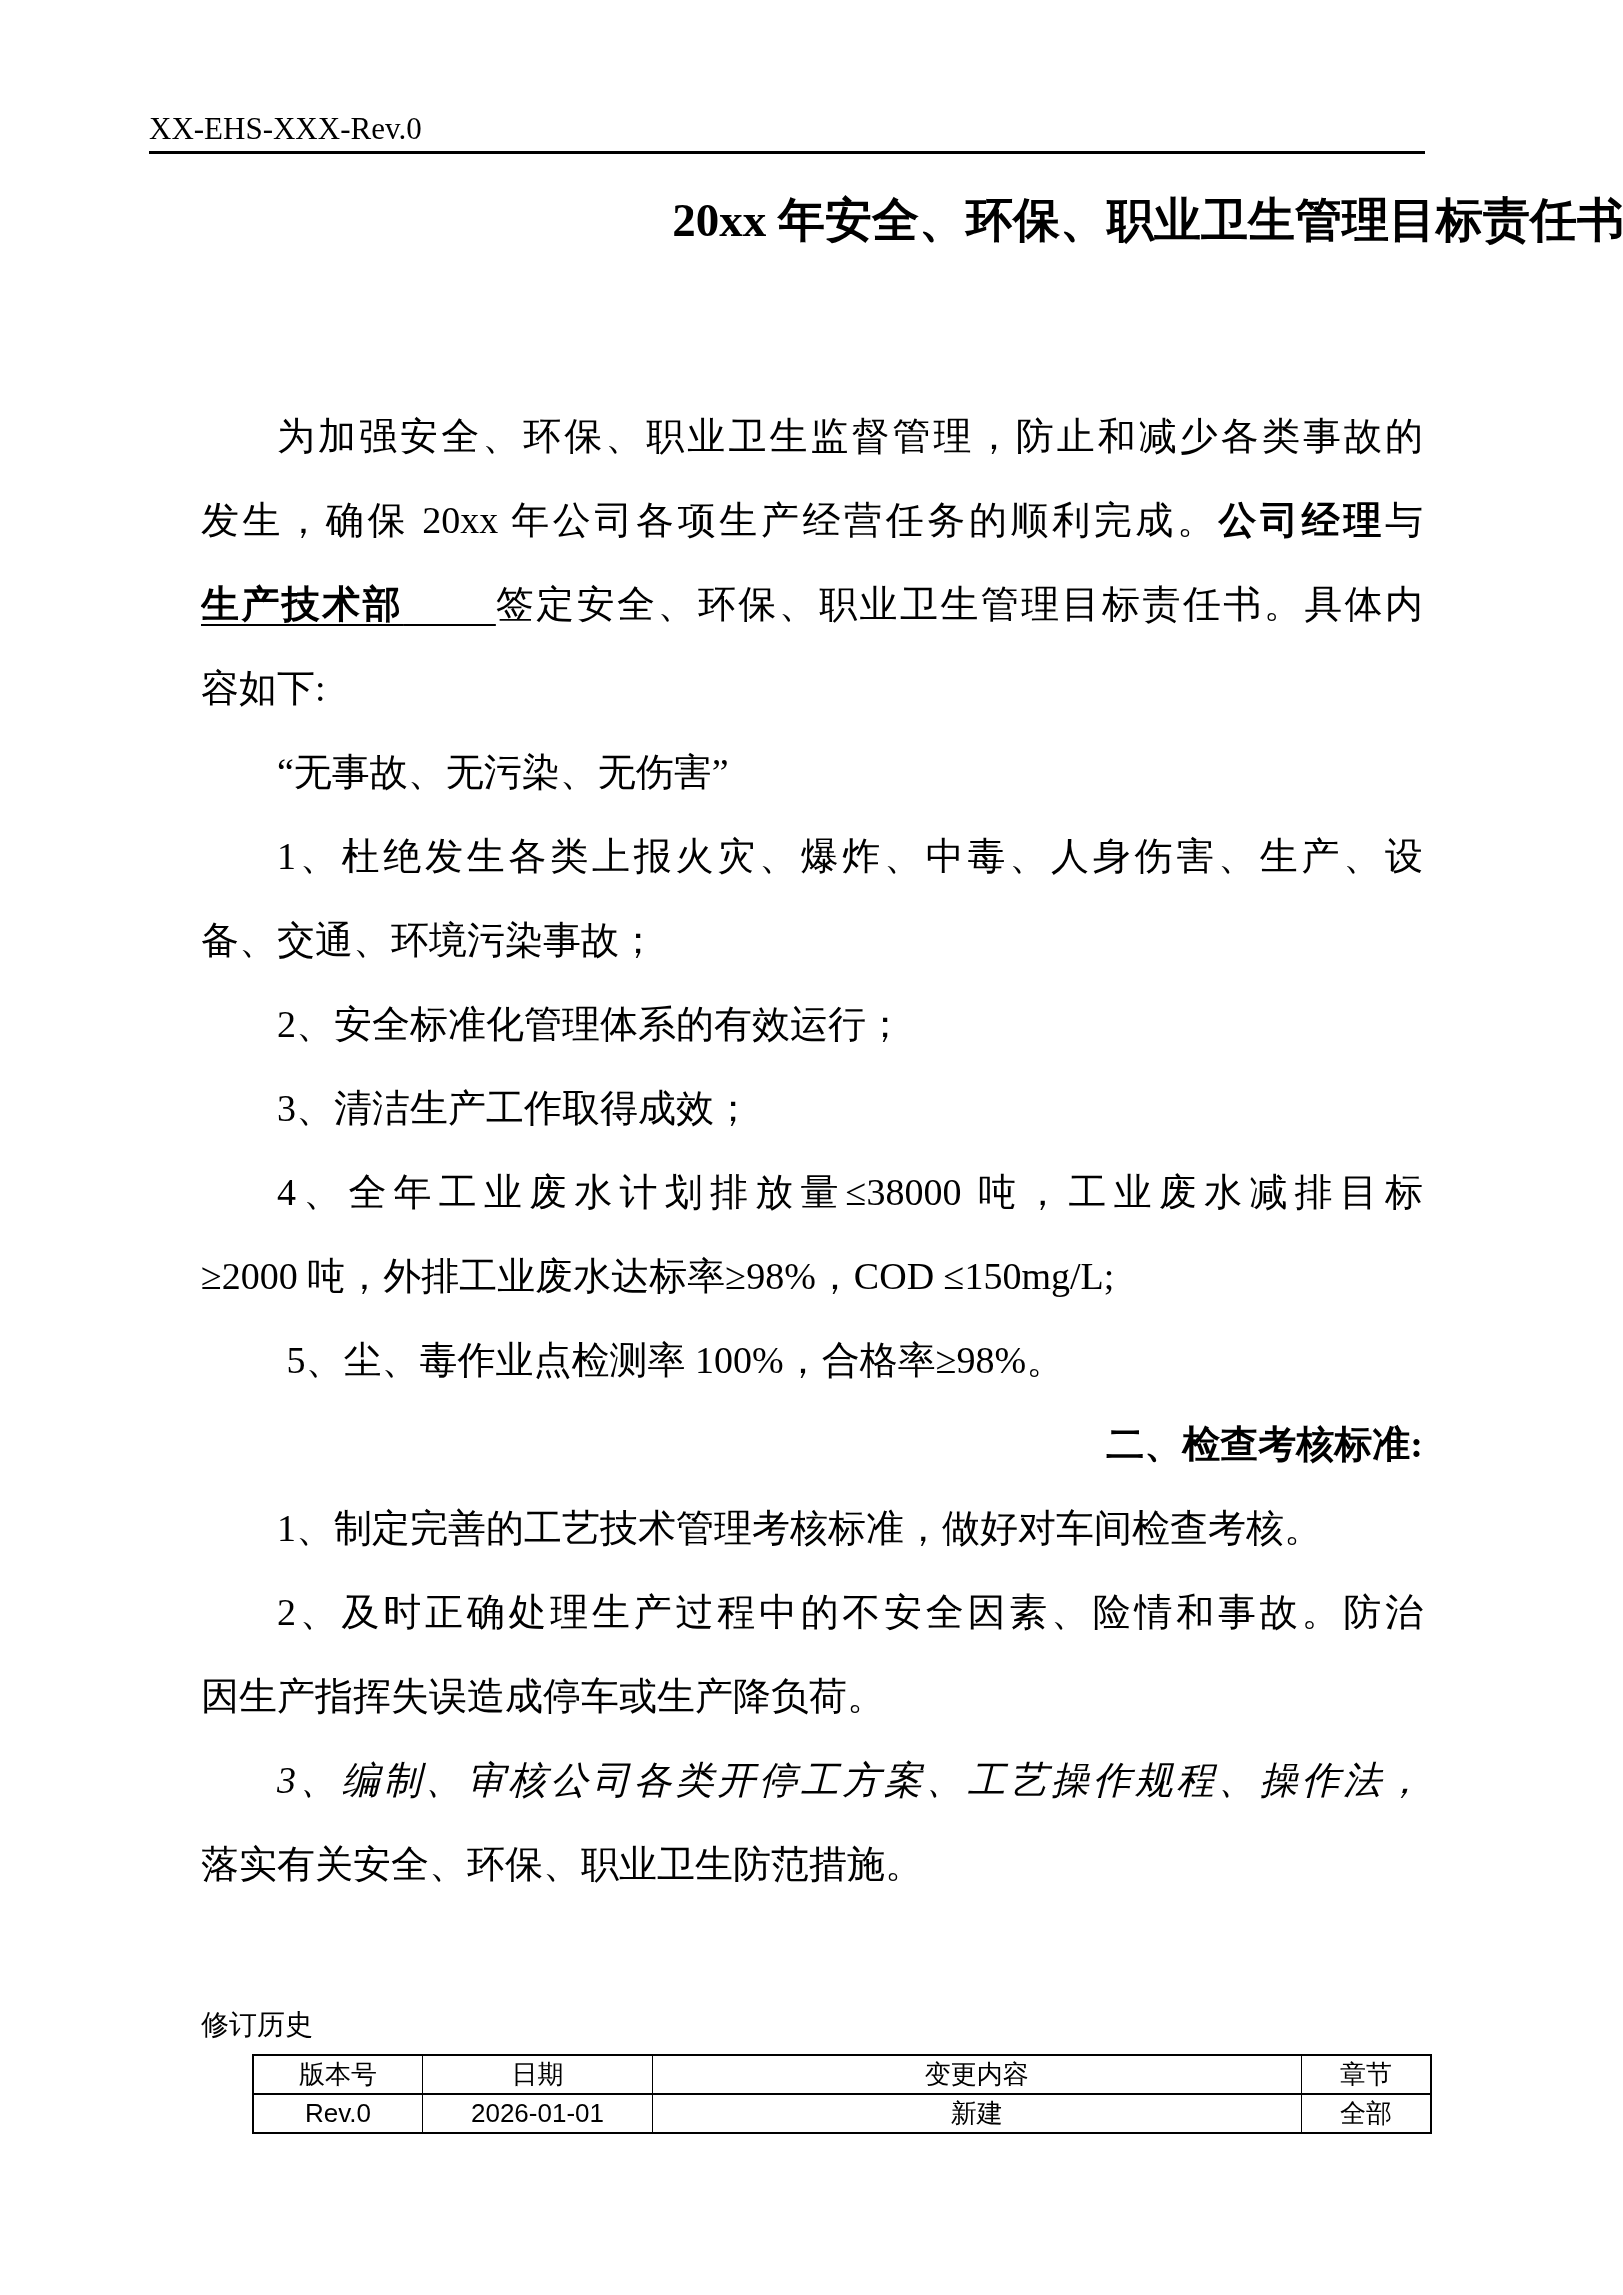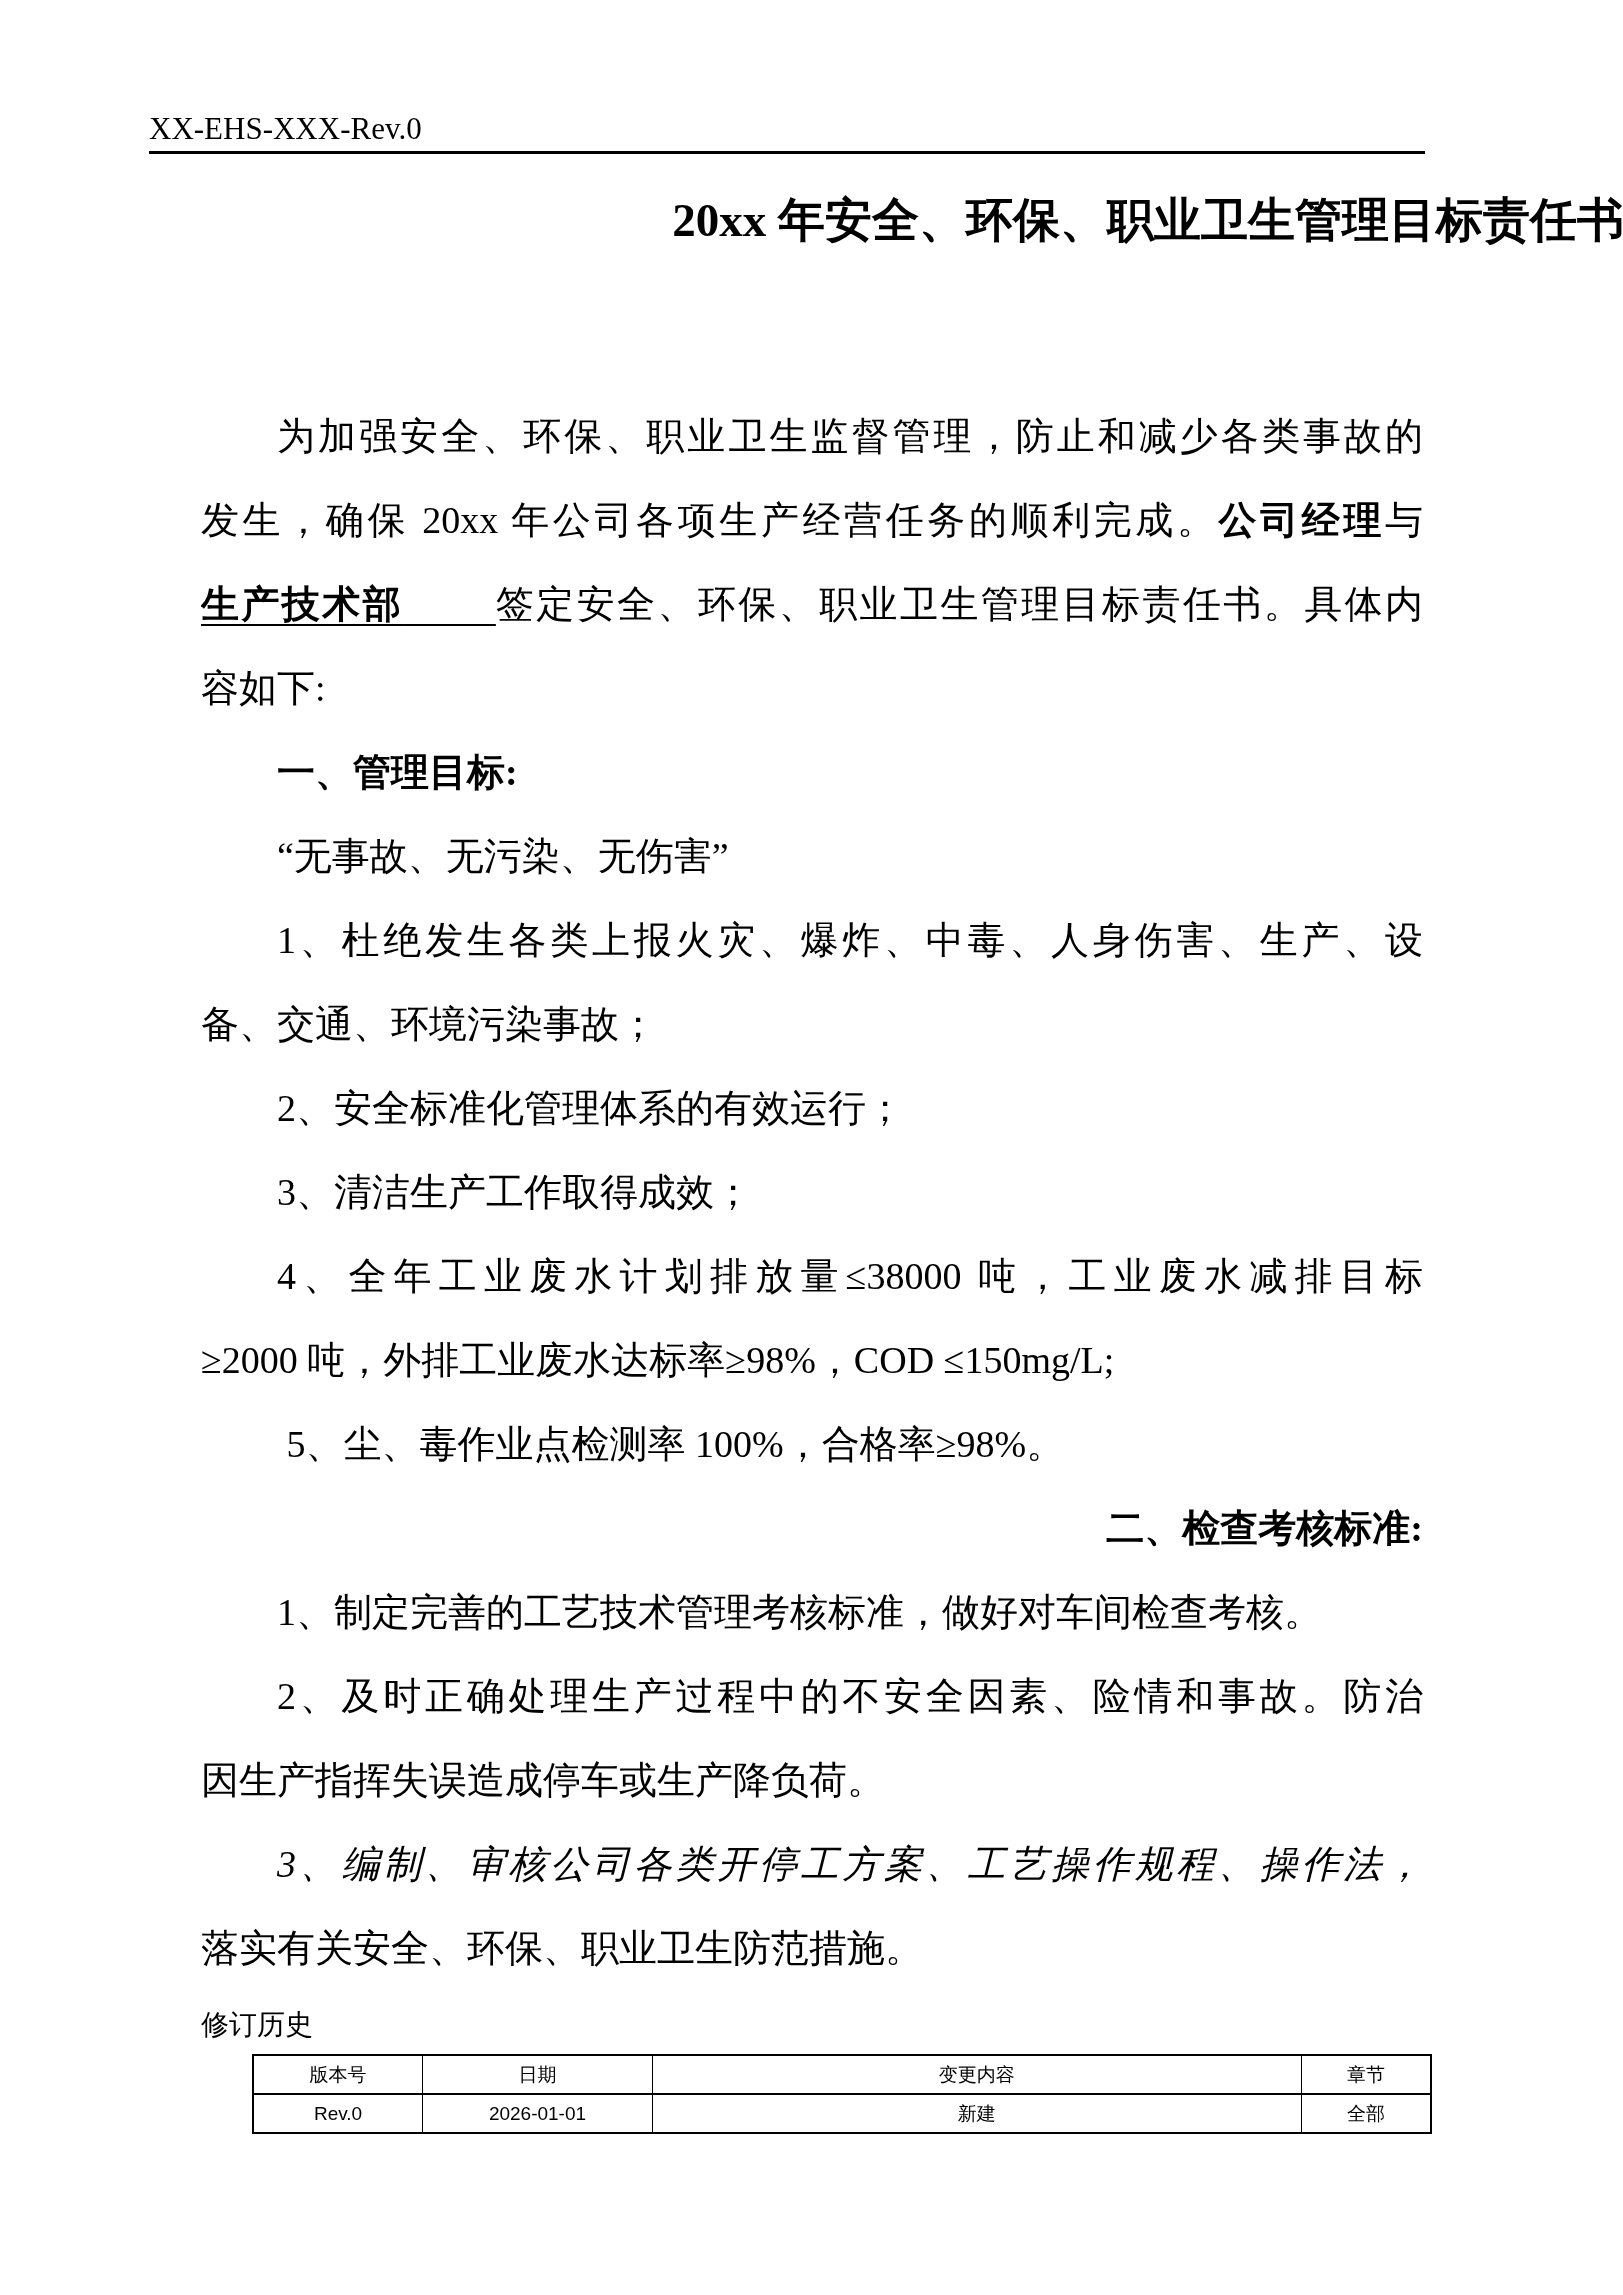--- a/index.html
+++ b/index.html
@@ -40,21 +40,21 @@
   .u { text-decoration: underline; text-decoration-thickness: 2.4px; text-underline-offset: 7.2px; }
 
   
   .rev-label {
     position: absolute; left: 201px; top: 2006px;
     font-size: 28px; line-height: 1.35;
   }
   .rev-table {
     position: absolute; left: 252px; top: 2054px; width: 1180px;
     border-collapse: collapse; table-layout: fixed;
-    font-size: 19px; border: 2.4px solid #000;
+    font-size: 26px; border: 2.4px solid #000;
   }
   .rev-table th, .rev-table td {
     border: 1.6px solid #000;
     height: 37px; padding: 0;
     text-align: center; vertical-align: middle;
     font-weight: normal; overflow: hidden;
   }
   .rev-table thead th { border-bottom: 2.4px solid #000; border-top: 2.4px solid #000; }
   .rev-table tbody td { border-bottom: 2.4px solid #000; }
   .sans { font-family: "Liberation Sans", "DejaVu Sans", sans-serif; }
@@ -68,21 +68,20 @@
     <span>XX-EHS-XXX-Rev.0</span>
   </div>
 
   <h1 class="doc-title">20xx 年安全、环保、职业卫生管理目标责任书</h1>
 
   <div class="doc-body">
       <div class="line fill" style="text-indent: 2em;"><span class="">为加强安全、环保、职业卫生监督管理，防止和减少各类事故的</span></div>
       <div class="line fill"><span class="">发生，确保 20xx 年公司各项生产经营任务的顺利完成。</span><span class="b ">公司经理</span><span class="">与</span></div>
       <div class="line fill"><span class="b u">生产技术部</span><span class="u">　　 </span><span class="">签定安全、环保、职业卫生管理目标责任书。具体内</span></div>
       <div class="line"><span class="">容如下:</span></div>
-      <div class="line" style="text-indent: 2em;"><span class="b ">一、管理目标:</span></div>
       <div class="line" style="text-indent: 2em;"><span class="">“无事故、无污染、无伤害”</span></div>
       <div class="line fill" style="text-indent: 2em;"><span class="">1、杜绝发生各类上报火灾、爆炸、中毒、人身伤害、生产、设</span></div>
       <div class="line"><span class="">备、交通、环境污染事故；</span></div>
       <div class="line" style="text-indent: 2em;"><span class="">2、安全标准化管理体系的有效运行；</span></div>
       <div class="line" style="text-indent: 2em;"><span class="">3、清洁生产工作取得成效；</span></div>
       <div class="line fill" style="text-indent: 2em;"><span class="">4、全年工业废水计划排放量≤38000 吨，工业废水减排目标</span></div>
       <div class="line"><span class="">≥2000 吨，外排工业废水达标率≥98%，COD ≤150mg/L;</span></div>
       <div class="line" style="text-indent: 2em;"><span class=""> 5、尘、毒作业点检测率 100%，合格率≥98%。</span></div>
       <div class="line" style="text-indent: 2em; text-align: right;"><span class="b ">二、检查考核标准:</span></div>
       <div class="line" style="text-indent: 2em;"><span class="">1、制定完善的工艺技术管理考核标准，做好对车间检查考核。</span></div>

